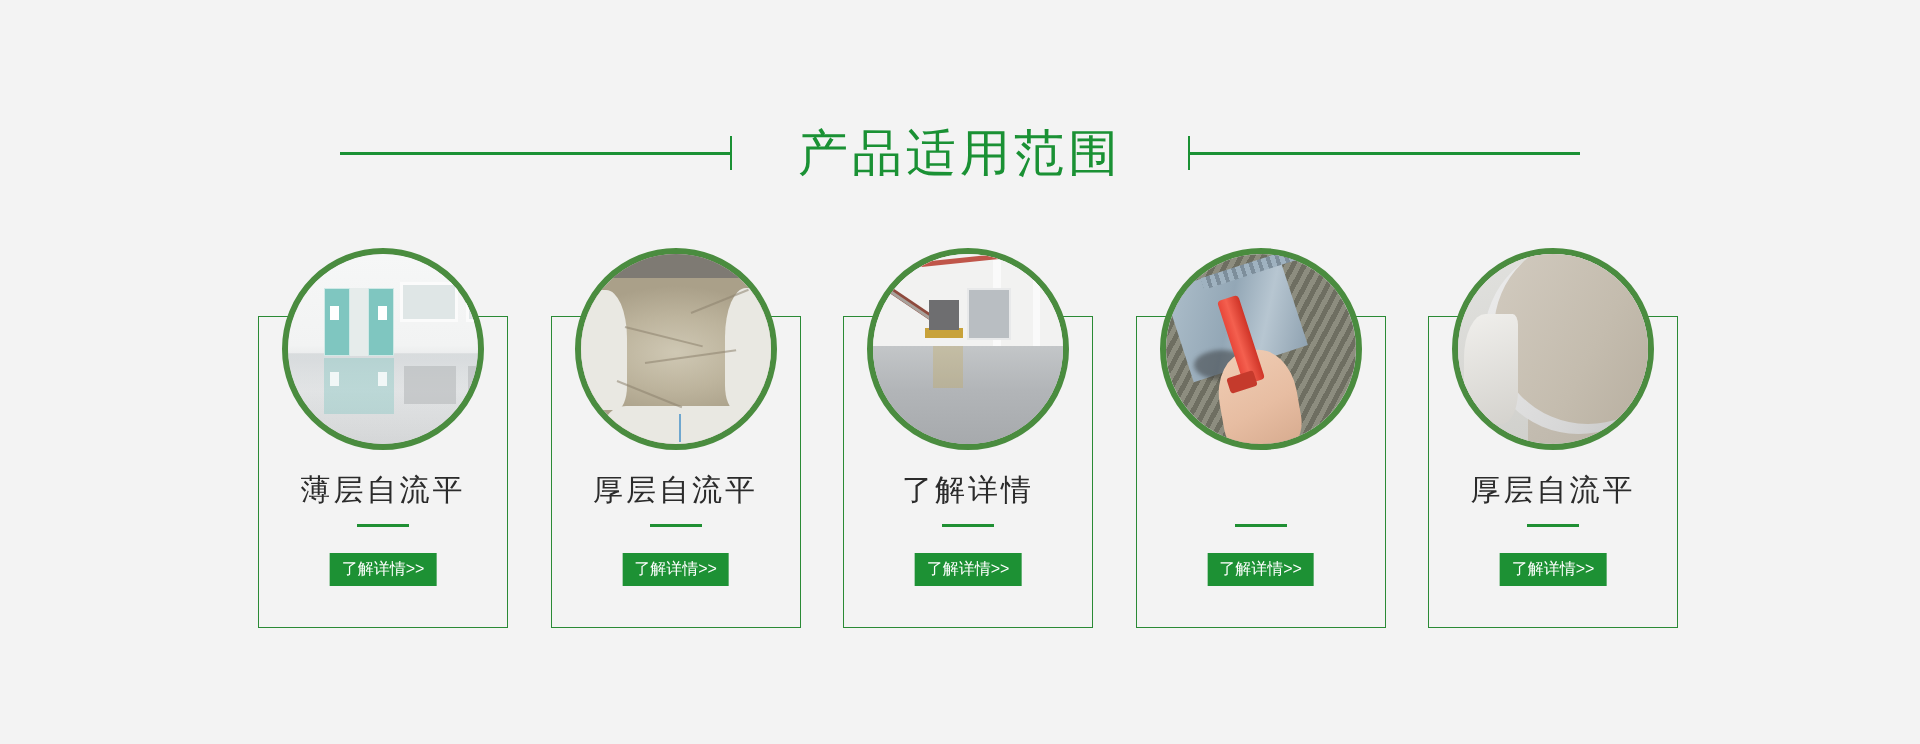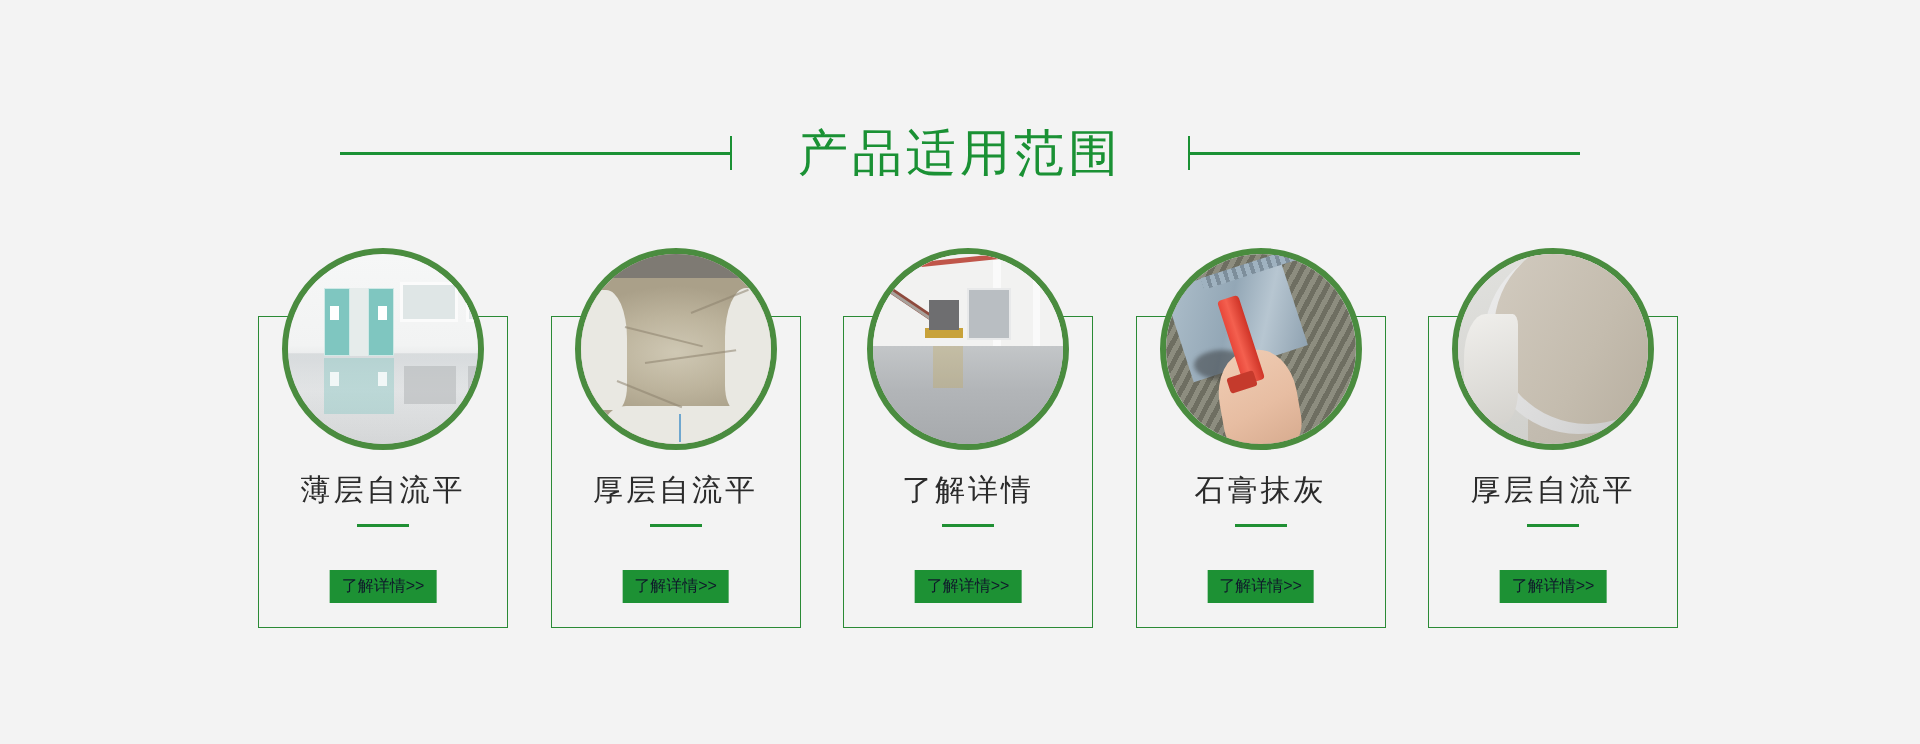--- a/index.html
+++ b/index.html
@@ -160,24 +160,24 @@
     left: 50%;
     top: 276px;
     transform: translateX(-50%);
     width: 52px;
     height: 3px;
     background: #1f8f33;
   }
   .detail-btn {
     position: absolute;
     left: 50%;
-    top: 322px;
+    top: 305px;
     transform: translateX(-50%);
     background: #1d9134;
-    color: #0f172a;
+    color: #ffffff;
     font-size: 16px;
     line-height: 1;
     padding: 8px 12px 9px 12px;
     white-space: nowrap;
     border: none;
     cursor: pointer;
     letter-spacing: 0px;
     font-family: "Liberation Sans", "DejaVu Sans", sans-serif;
   }
 
@@ -383,21 +383,20 @@
     <div class="circle">
       <div class="photo ph-trowel">
         <div class="blade" style="left:10px;top:16px;width:120px;height:96px;"></div>
         <div class="teeth" style="left:34px;top:8px;width:104px;height:12px;"></div>
         <div class="shadow" style="left:28px;top:96px;width:56px;height:30px;"></div>
         <div class="hand" style="left:54px;top:96px;width:78px;height:104px;"></div>
         <div class="handle" style="left:64px;top:42px;width:22px;height:88px;"></div>
         <div style="position:absolute;left:62px;top:120px;width:28px;height:16px;background:#c53a2c;border-radius:3px;transform:rotate(-18deg);"></div>
       </div>
     </div>
-    <div class="card-label">石膏抹灰</div>
     <div class="label-underline"></div>
     <button class="detail-btn">了解详情&gt;&gt;</button>
   </div>
 
   <div class="card">
     <div class="frame">
       <span class="edge-top-l"></span>
         <span class="edge-top-r"></span>
       <span class="edge-left"></span>
         <span class="edge-right"></span>

